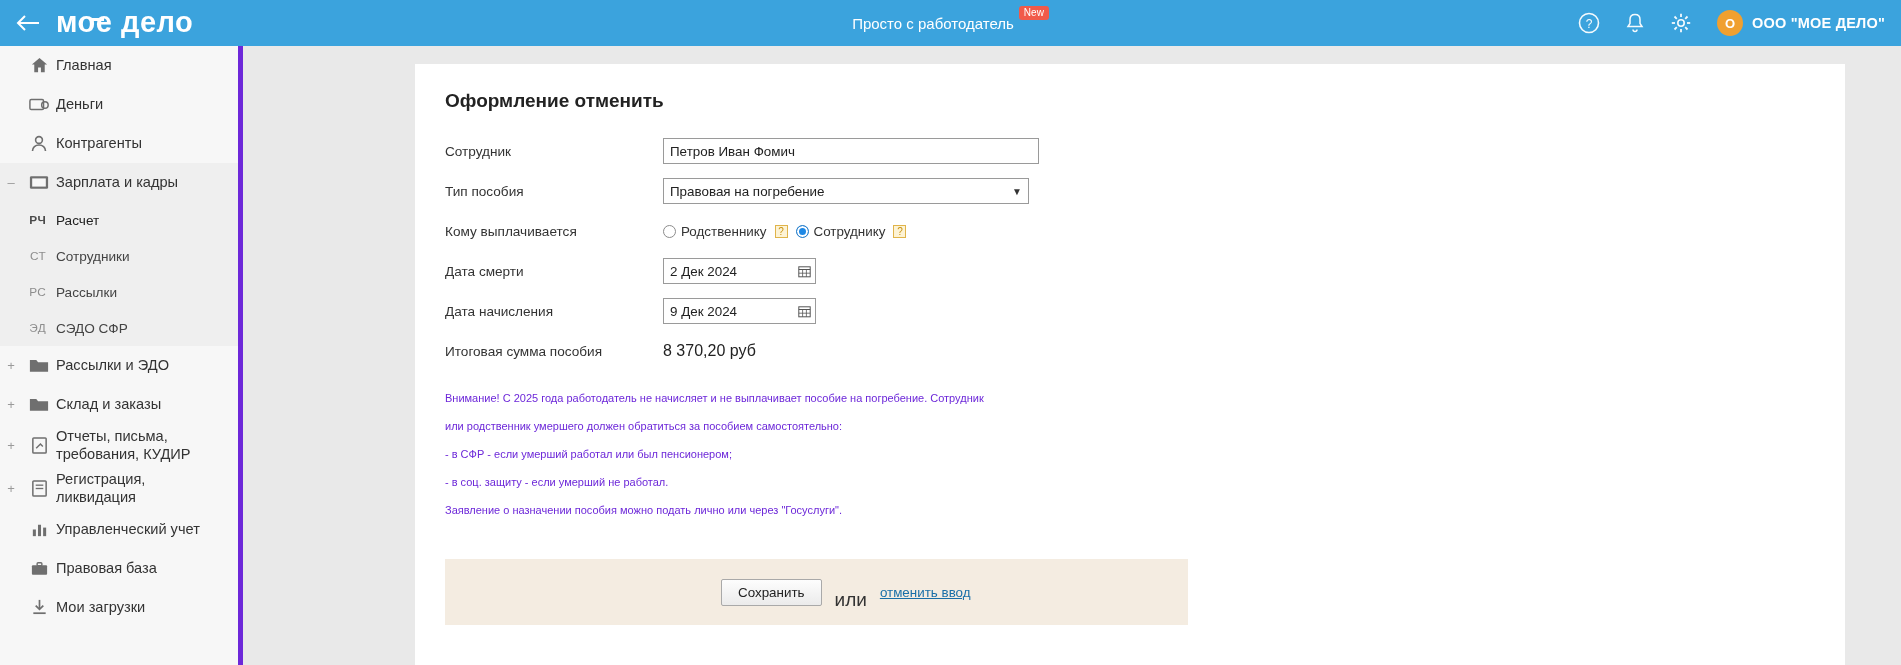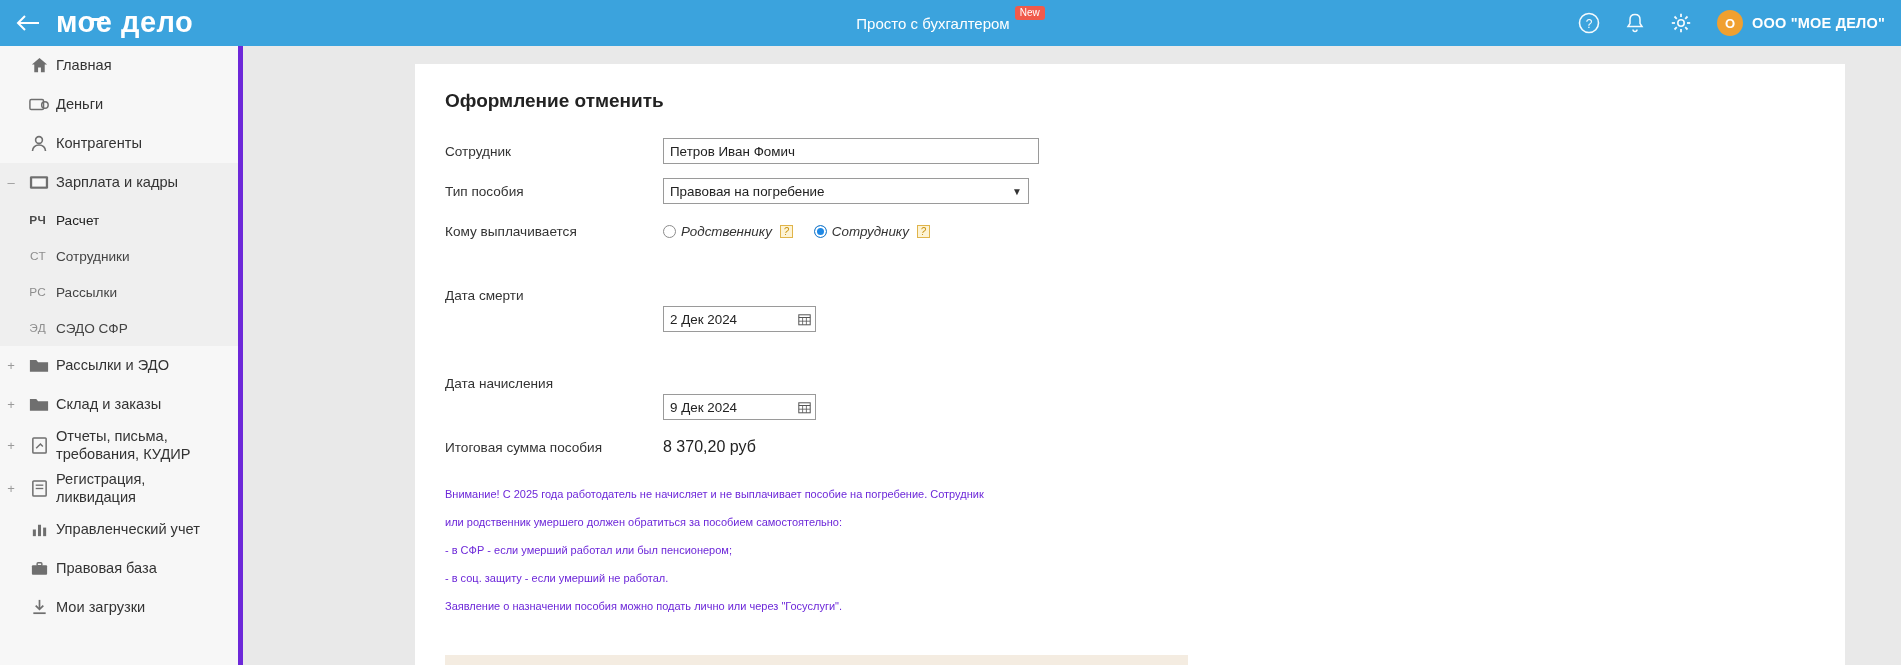--- a/index.html
+++ b/index.html
@@ -219,21 +219,21 @@
     font-size: 13.4px;
     color: #222222;
     cursor: pointer;
     position: relative;
   }
   .select-box .caret {
     margin-left: auto;
     font-size: 10px;
     color: #333333;
   }
-  .radio-group { display: flex; align-items: center; gap: 17px; font-size: 13.4px; color: #333333; font-style: italic; }
+  .radio-group { display: flex; align-items: center; gap: 4px; font-size: 13.4px; color: #333333; }
   .radio-group .opt { display: flex; align-items: center; gap: 5px; margin-right: 4px; }
   .radio {
     width: 13px; height: 13px;
     border-radius: 50%;
     border: 1px solid #8c8c8c;
     background: #ffffff;
     display: inline-block;
     position: relative;
     cursor: pointer;
   }
@@ -257,21 +257,20 @@
   .date-field {
     width: 153px;
     height: 26px;
     border: 1px solid #9a9a9a;
     background: #ffffff;
     display: flex;
     align-items: center;
     padding: 0 4px 0 6px;
     font-size: 13.4px;
     color: #222222;
-    margin-top: 48px;
   }
   .date-field .date-val { flex: 1; }
   .cal-icon {
     width: 14px; height: 14px;
     display: flex; align-items: center; justify-content: center;
     cursor: pointer;
     color: #555555;
   }
   .sum-value { font-size: 16px; color: #222222; }
   .warning {
@@ -320,21 +319,21 @@
       <path d="M10 2 L3 9 L10 16" fill="none" stroke="#ffffff" stroke-width="2"></path>
       <line x1="3" y1="9" x2="24" y2="9" stroke="#ffffff" stroke-width="2"></line>
     </svg>
   </div>
   <div class="brand">
     <span>мое<span class="bar"></span> дело</span>
   </div>
 
   <div class="topbar-center">
     <div class="inner">
-      <span class="slogan">Просто с бухгалтером</span>
+      <span class="slogan">Просто с работодатель</span>
       <span class="badge-new">New</span>
     </div>
   </div>
 
   <div class="topbar-right">
     <div class="ticon">
       <svg width="22" height="22" viewBox="0 0 22 22" aria-hidden="true">
         <circle cx="11" cy="11" r="9.5" fill="none" stroke="#ffffff" stroke-width="1.6"></circle>
         <text x="11" y="15.5" font-size="12" text-anchor="middle" fill="#ffffff" font-family="Liberation Sans">?</text>
       </svg>

